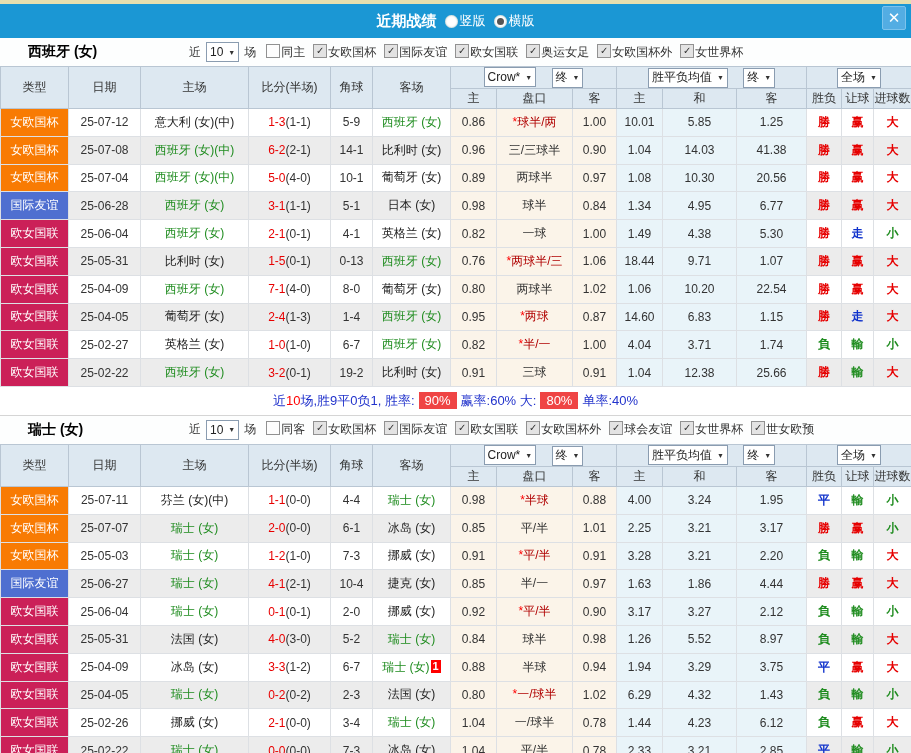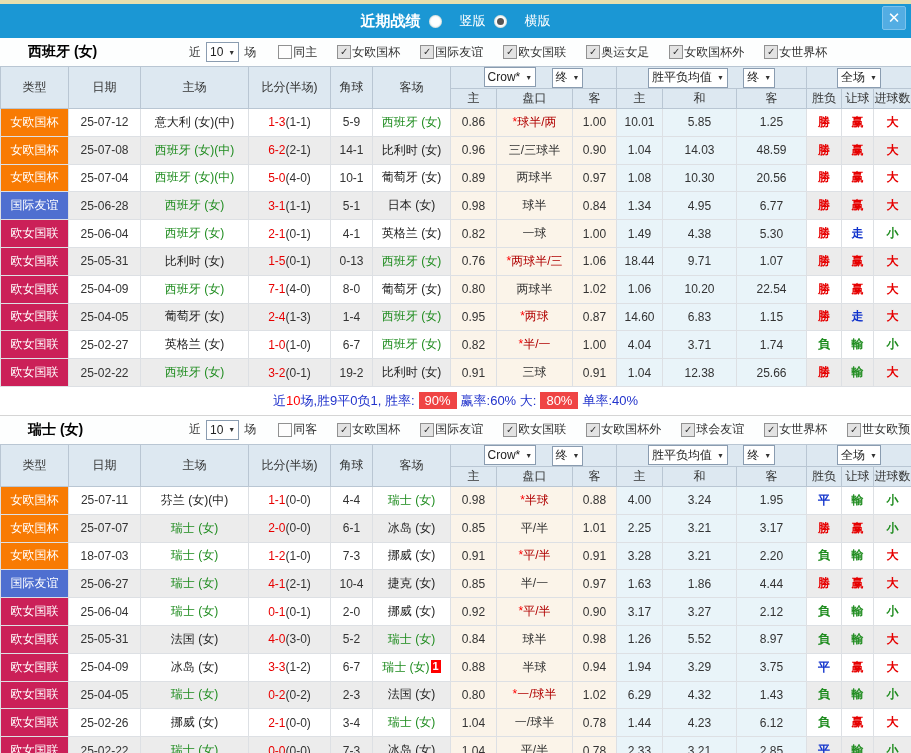--- a/index.html
+++ b/index.html
@@ -2,30 +2,30 @@
 <html><head>
 <meta charset="utf-8">
 <style>
   html,body{margin:0;padding:0;background:#fff;}
   body{font-family:"Liberation Sans","DejaVu Sans",sans-serif;}
   .modal{width:911px;height:753px;background:#fff;overflow:hidden;position:relative;}
   .topline{height:4px;background:#e7dfae;}
   .titlebar{height:34px;background:#1b97d4;position:relative;display:flex;align-items:center;justify-content:center;}
   .titlegroup{display:flex;align-items:center;gap:8px;}
   .title{color:#fff;font-weight:bold;font-size:15px;}
-  .radio{display:inline-flex;align-items:center;color:#fff;font-size:13px;cursor:pointer;gap:18px;}
+  .radio{display:inline-flex;align-items:center;color:#fff;font-size:13px;cursor:pointer;gap:2px;}
   .rad{width:13px;height:13px;border-radius:50%;background:#fff;display:inline-block;box-shadow:inset 0 0 2px #8aa;position:relative;}
   .rad.on::after{content:'';position:absolute;left:3px;top:3px;width:7px;height:7px;border-radius:50%;background:#555;}
   .close{position:absolute;right:5px;top:2px;width:22px;height:22px;background:#53ade3;border:1px solid #7cc3ec;color:#fff;font-size:15px;font-weight:bold;display:flex;align-items:center;justify-content:center;cursor:pointer;border-radius:2px;}
   .filterbar{height:28px;display:flex;align-items:center;font-size:12px;color:#333;background:#fdfefe;}
   .teamname{font-weight:bold;font-size:14px;color:#000;padding-left:28px;width:187px;box-sizing:border-box;}
   .fitem{margin:0 2px;}
   .selbox{display:inline-flex;align-items:center;border:1px solid #8a9cb0;background:#fff;height:18px;padding:0 3px;margin:0 3px;gap:5px;font-size:12px;color:#222;cursor:pointer;}
   .selbox .arr{font-size:7px;color:#333;}
-  .cbl{display:inline-flex;align-items:center;margin-left:20px;cursor:pointer;gap:1px;}
+  .cbl{display:inline-flex;align-items:flex-start;margin-left:8px;cursor:pointer;gap:1px;}
   .cb{display:inline-block;width:12px;height:12px;border:1px solid #919191;background:#e3e3e3;font-size:10px;line-height:12px;text-align:center;color:#333;}
   .cb.off{background:#fdfdfd;}
   .comps{display:inline-flex;align-items:center;}
   table.grid{width:911px;border-collapse:collapse;table-layout:fixed;border:1px solid #a9bccd;}
   .grid th{background:#dde8f1;border:1px solid #b9c6d3;font-weight:normal;font-size:12px;color:#333;padding:0;text-align:center;}
   .grid tr.h1 th{height:21px;}
   .grid tr.h2 th{height:19px;}
   .grid td{border:1px solid #dde0e4;font-size:12px;color:#333;text-align:center;height:26.8px;padding:0;overflow:hidden;white-space:nowrap;}
   .grid tbody tr:nth-child(even){background:#ececec;}
   td.type{color:#fff;font-size:12px;}
@@ -196,21 +196,21 @@
               <td>25-07-08</td>
               <td><span class="tg">西班牙 (女)(中)</span></td>
               <td><span class="sc">6-2</span><span class="hf">(2-1)</span></td>
               <td>14-1</td>
               <td><span class="tn">比利时 (女)</span></td>
               <td class="cream">0.96</td>
               <td class="cream"><span class="">三/三球半</span></td>
               <td class="cream">0.90</td>
               <td class="blue">1.04</td>
               <td class="blue">14.03</td>
-              <td class="blue">48.59</td>
+              <td class="blue">41.38</td>
               <td class="res r">勝</td>
               <td class="res r">赢</td>
               <td class="res r">大</td>
             </tr>
             <tr>
               <td class="type" style="background: rgb(248, 123, 3);">女欧国杯</td>
               <td>25-07-04</td>
               <td><span class="tg">西班牙 (女)(中)</span></td>
               <td><span class="sc">5-0</span><span class="hf">(4-0)</span></td>
               <td>10-1</td>
@@ -496,21 +496,21 @@
               <td class="cream">1.01</td>
               <td class="blue">2.25</td>
               <td class="blue">3.21</td>
               <td class="blue">3.17</td>
               <td class="res r">勝</td>
               <td class="res r">赢</td>
               <td class="res g">小</td>
             </tr>
             <tr>
               <td class="type" style="background: rgb(248, 123, 3);">女欧国杯</td>
-              <td>18-07-03</td>
+              <td>25-05-03</td>
               <td><span class="tg">瑞士 (女)</span></td>
               <td><span class="sc">1-2</span><span class="hf">(1-0)</span></td>
               <td>7-3</td>
               <td><span class="tn">挪威 (女)</span></td>
               <td class="cream">0.91</td>
               <td class="cream"><span class="star">*</span><span class="hred">平/半</span></td>
               <td class="cream">0.91</td>
               <td class="blue">3.28</td>
               <td class="blue">3.21</td>
               <td class="blue">2.20</td>

